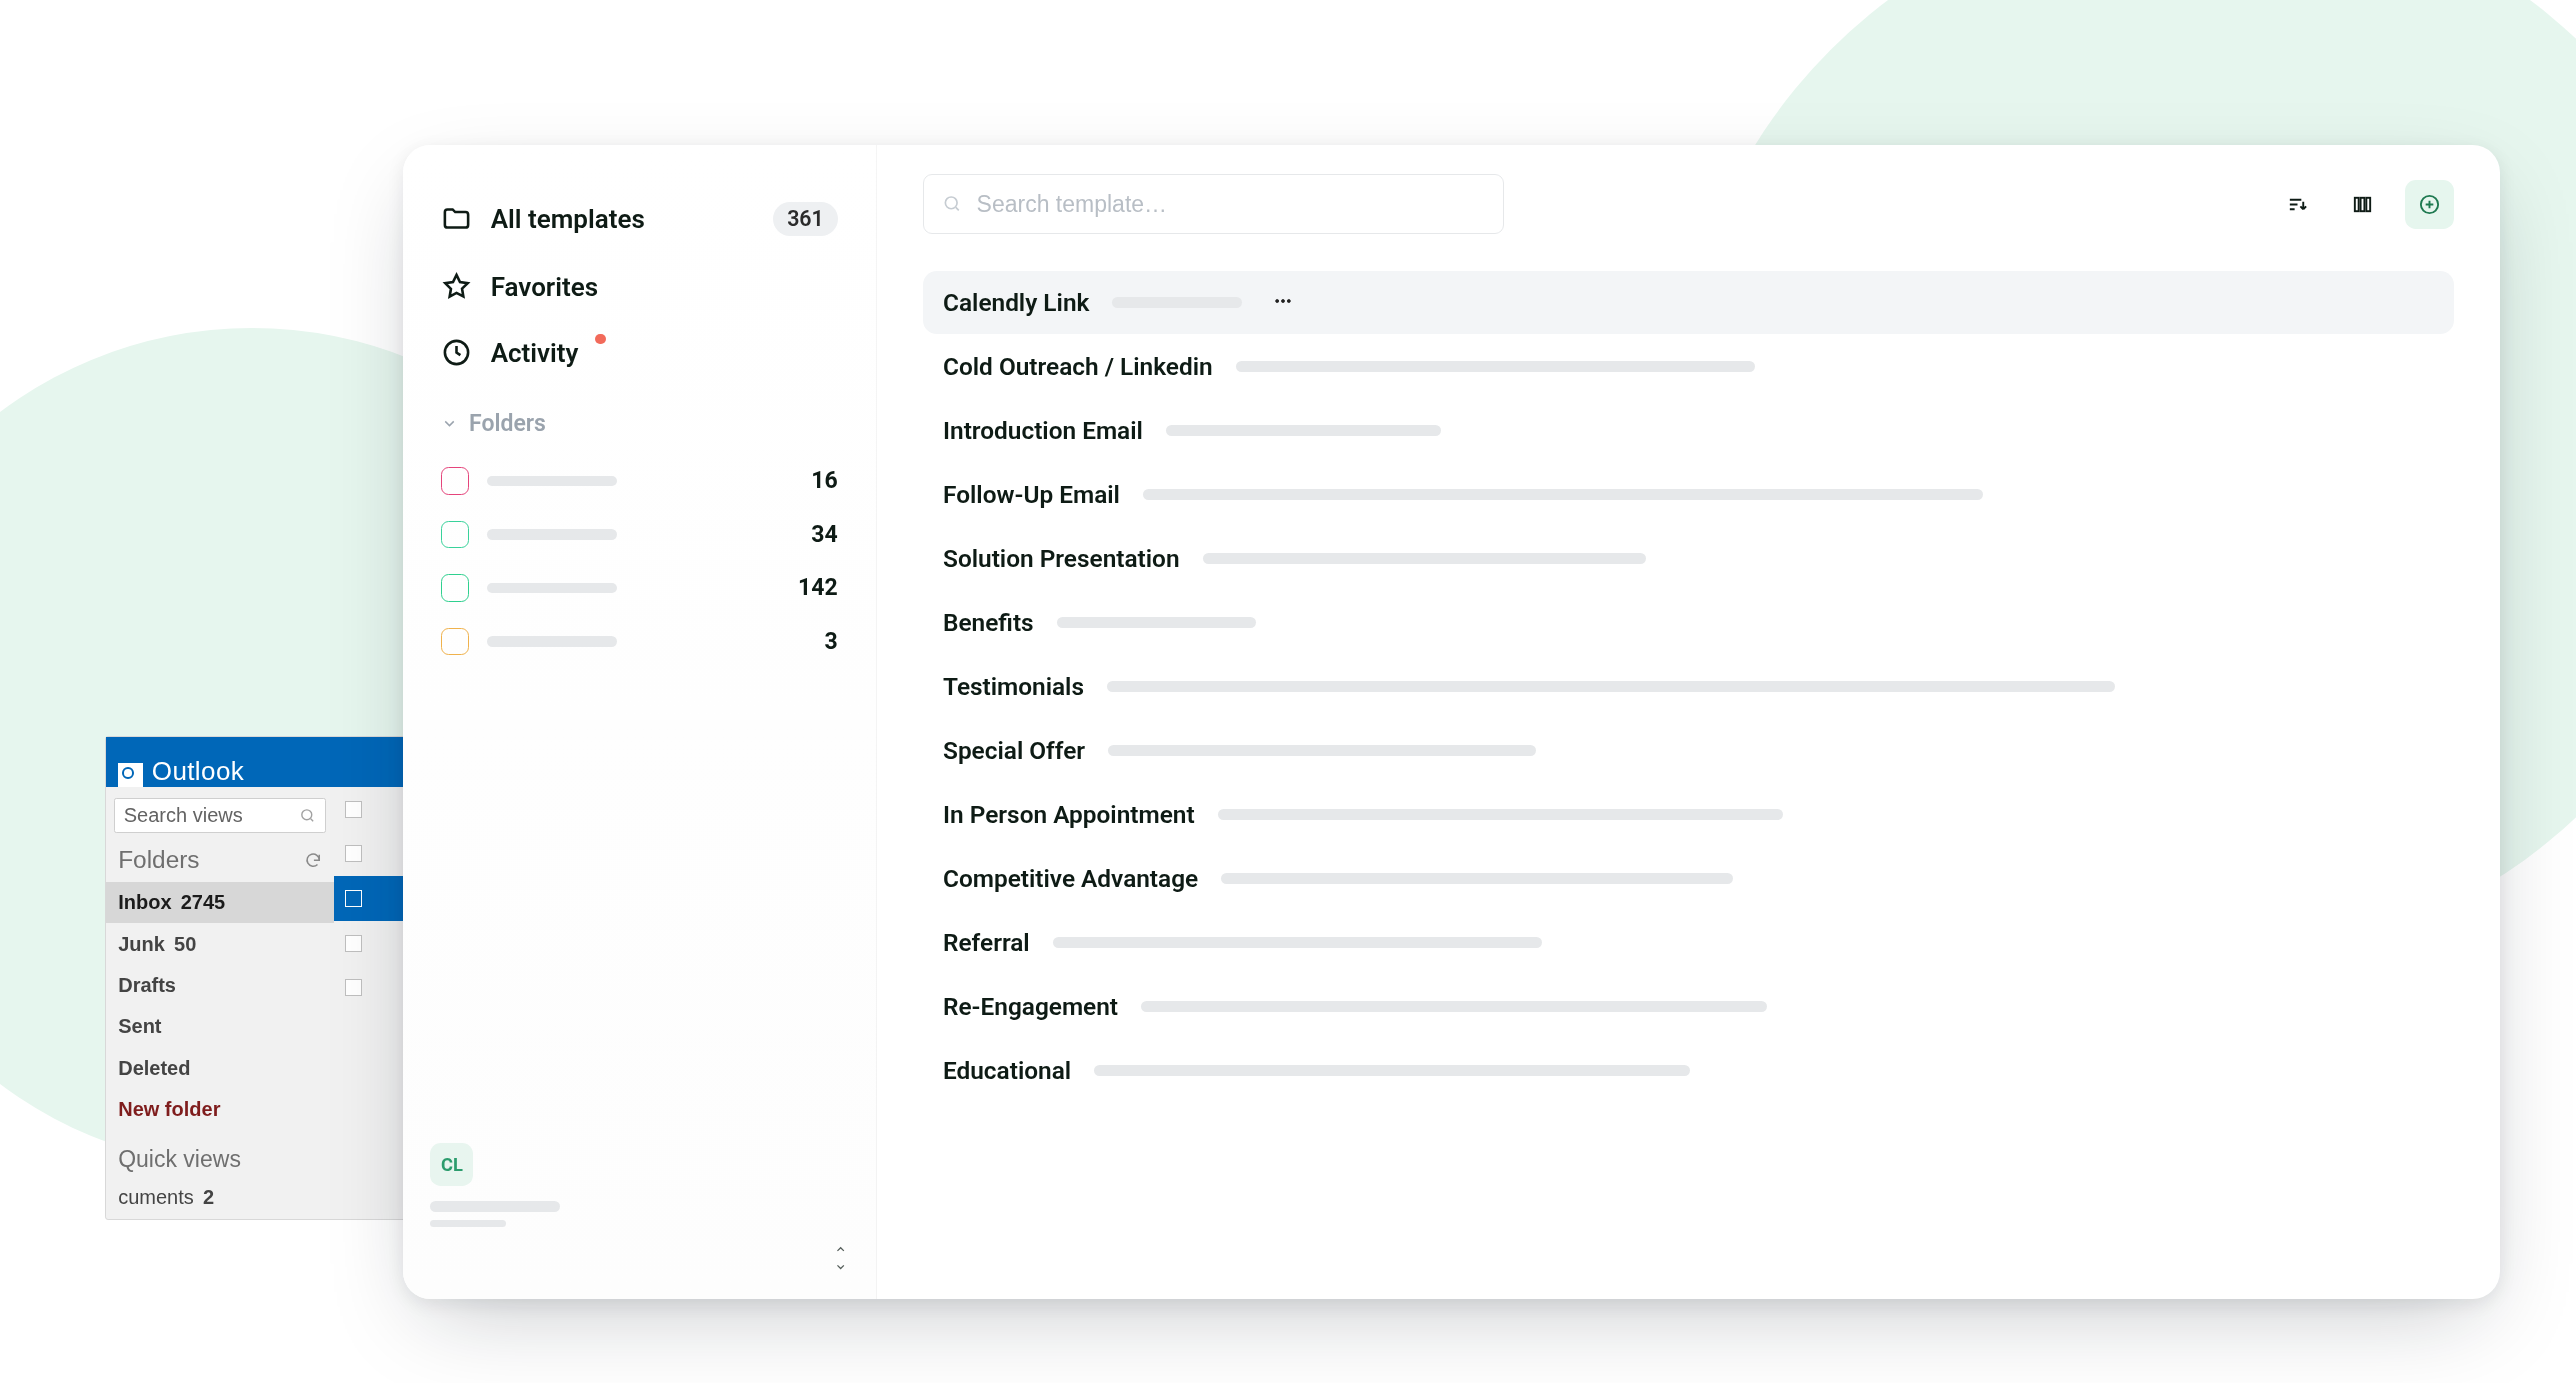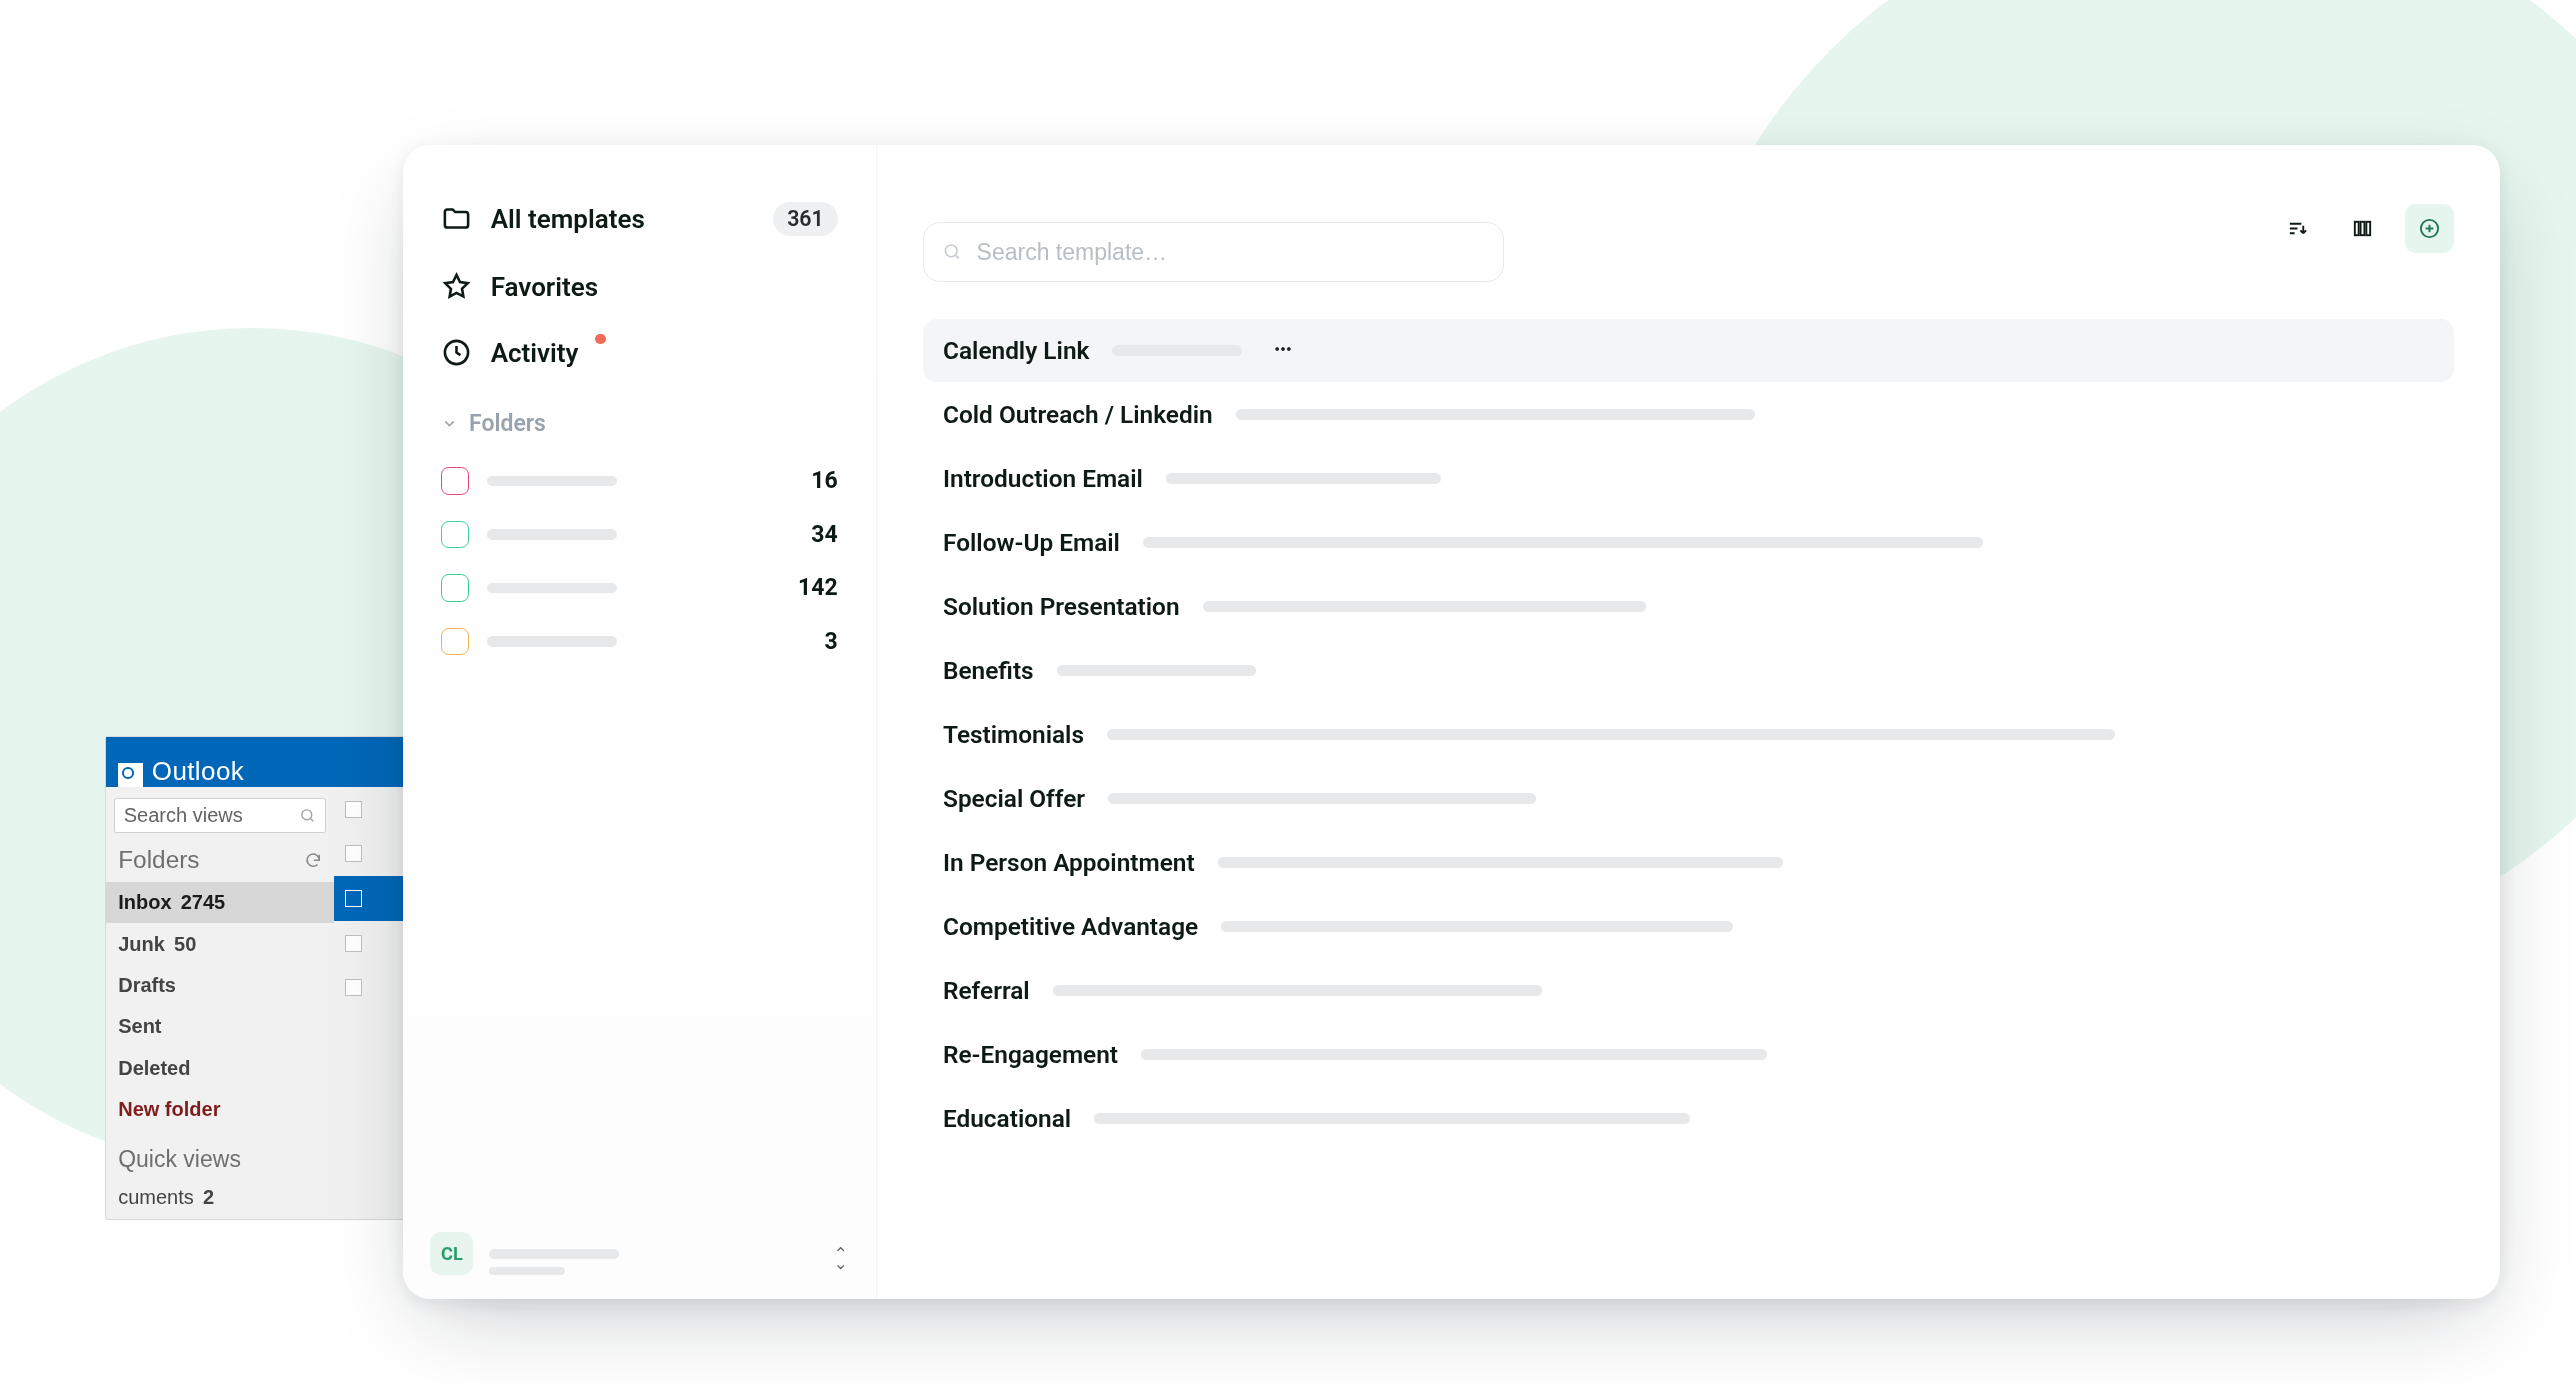--- a/index.html
+++ b/index.html
@@ -97,40 +97,40 @@
   .folders{display:flex;flex-direction:column;gap:4.6px;margin-top:4.6px}
   .folder{display:flex;align-items:center;gap:18.3px;padding:10.7px 17px;border-radius:12.2px;cursor:pointer}
   .folder.selected{background:#f5f7f8}
   .swatch{width:27.5px;height:27.5px;border-radius:7.6px;border:1.5px solid;background:transparent}
   .folder .bar{height:10.7px;border-radius:763px;background:#e6e8ea;flex:1;max-width:130px}
   .folder .cnt{margin-left:auto;font-size:23px;font-weight:700;color:#0e1b15}
 
   
   .side-footer{
     margin-top:auto;
-    display:flex;align-items:flex-end;gap:15.3px;
+    display:flex;align-items:flex-start;gap:15.3px;
     padding:3.1px 6.1px;
+    flex-direction:column;
   }
   .avatar{width:43px;height:43px;border-radius:10.7px;background:#e8f5ef;color:#2c9c6d;display:flex;align-items:center;justify-content:center;font-weight:700;font-size:18.3px}
   .profile-bars{display:flex;flex-direction:column;gap:7.6px}
   .profile-bars span{display:block;background:#e6e8ea;border-radius:763px}
   .profile-bars span:nth-child(1){width:130px;height:10.7px}
   .profile-bars span:nth-child(2){width:76px;height:7.6px}
   .updown{margin-left:auto;display:flex;flex-direction:column;gap:1.5px;opacity:.7}
   .updown svg{width:15.3px;height:15.3px;stroke:#0e1b15}
 
   
   .main{flex:1;padding:29px 46px 23px;display:flex;flex-direction:column;min-width:0}
   .toolbar{display:flex;align-items:center;gap:21.4px;margin-bottom:37px}
   .search{
     flex:0 1 581px;
     display:flex;align-items:center;gap:12.2px;
-    height:60px;border:1.1px solid var(--border);border-radius:17px;padding:0 18.3px;color:var(--muted);
+    height:60px;border:1.1px solid var(--border);border-radius:9px;padding:0 18.3px;color:var(--muted);
     background:#fff;
-    margin-top:48px;
   }
   .search input{border:0;outline:0;font-size:23px;color:#2a2a2a;width:100%}
   .search input::placeholder{color:#b8bec5}
   .search svg{width:21.4px;height:21.4px;stroke:#c6ccd2}
   .icon-btn{width:43px;height:43px;border-radius:10.7px;display:flex;align-items:center;justify-content:center;cursor:pointer}
   .icon-btn svg{width:23px;height:23px;stroke:#0e1b15;fill:none;stroke-width:2}
   .icon-btn.add{width:49px;height:49px;background:var(--mint)}
   .icon-btn.add svg{stroke:#1f7a51}
   .toolbar .spacer{flex:1}
 

